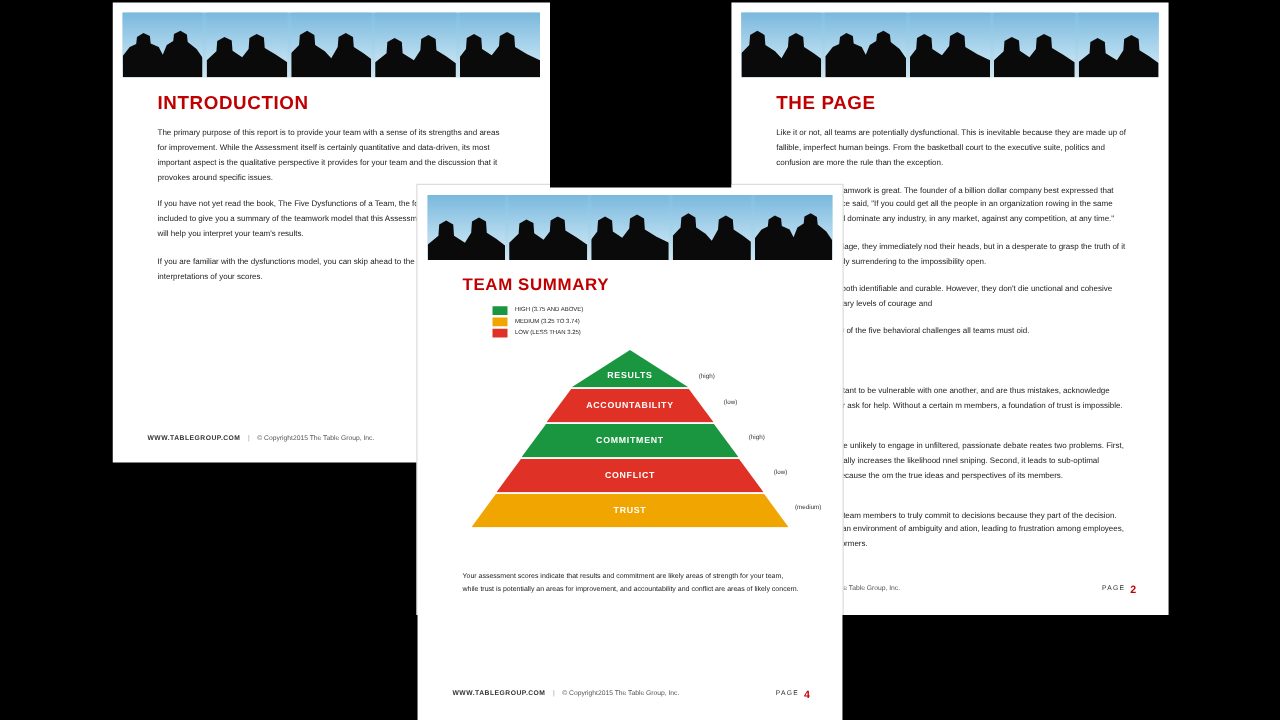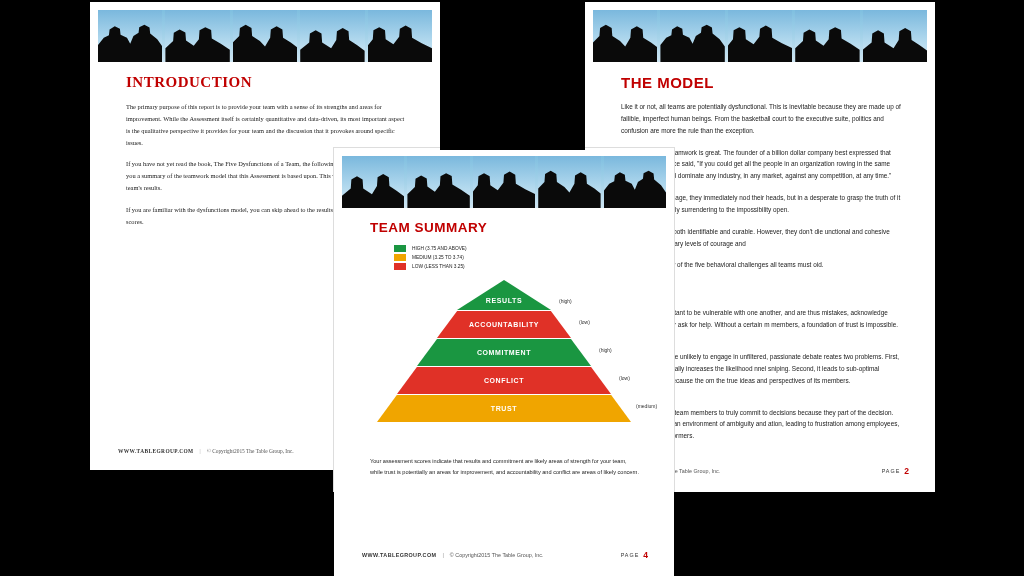--- a/index.html
+++ b/index.html
@@ -24,23 +24,22 @@
     background: #ffffff;
     box-sizing: border-box;
     overflow: hidden;
   }
 
   
   #page-intro {
     left: 90px;
     top: 2px;
     width: 350px;
-    height: 468px;
+    height: 368px;
     padding: 8px 8px 8px 8px;
-    font-family: Liberation Serif, serif;
   }
 
   
   #page-model {
     left: 585px;
     top: 2px;
     width: 350px;
     height: 490px;
     padding: 8px 8px 8px 8px;
   }
@@ -236,21 +235,21 @@
 
   <div class="page" id="page-model">
     <div class="banner">
       <div class="cell b3"></div>
       <div class="cell b1"></div>
       <div class="cell b5"></div>
       <div class="cell b2"></div>
       <div class="cell b4"></div>
     </div>
 
-    <div class="page-title">THE MODEL</div>
+    <div class="page-title">THE PAGE</div>
 
     <div class="body-col">
       <p>Like it or not, all teams are potentially dysfunctional.  This is inevitable because they are made up of fallible, imperfect human beings. From the basketball court to the executive suite, politics and confusion are more the rule than the exception.</p>
       <p>But the power of teamwork is great. The founder of a billion  dollar company best expressed that power when he once said, "If you could get all the people in an organization rowing in the same direction, you could dominate any industry, in any market, against any competition, at any time."</p>
       <p>aders hears this adage, they immediately nod their heads, but in a desperate  to grasp the truth  of it while simultaneously surrendering to the impossibility open.</p>
       <p>of dysfunction are both identifiable and curable. However, they don't die unctional and cohesive requires extraordinary levels of courage and</p>
       <p>ovides an overview of the five behavioral challenges all teams must oid.</p>
     </div>
 
     <div class="sub-head">nctions</div>

